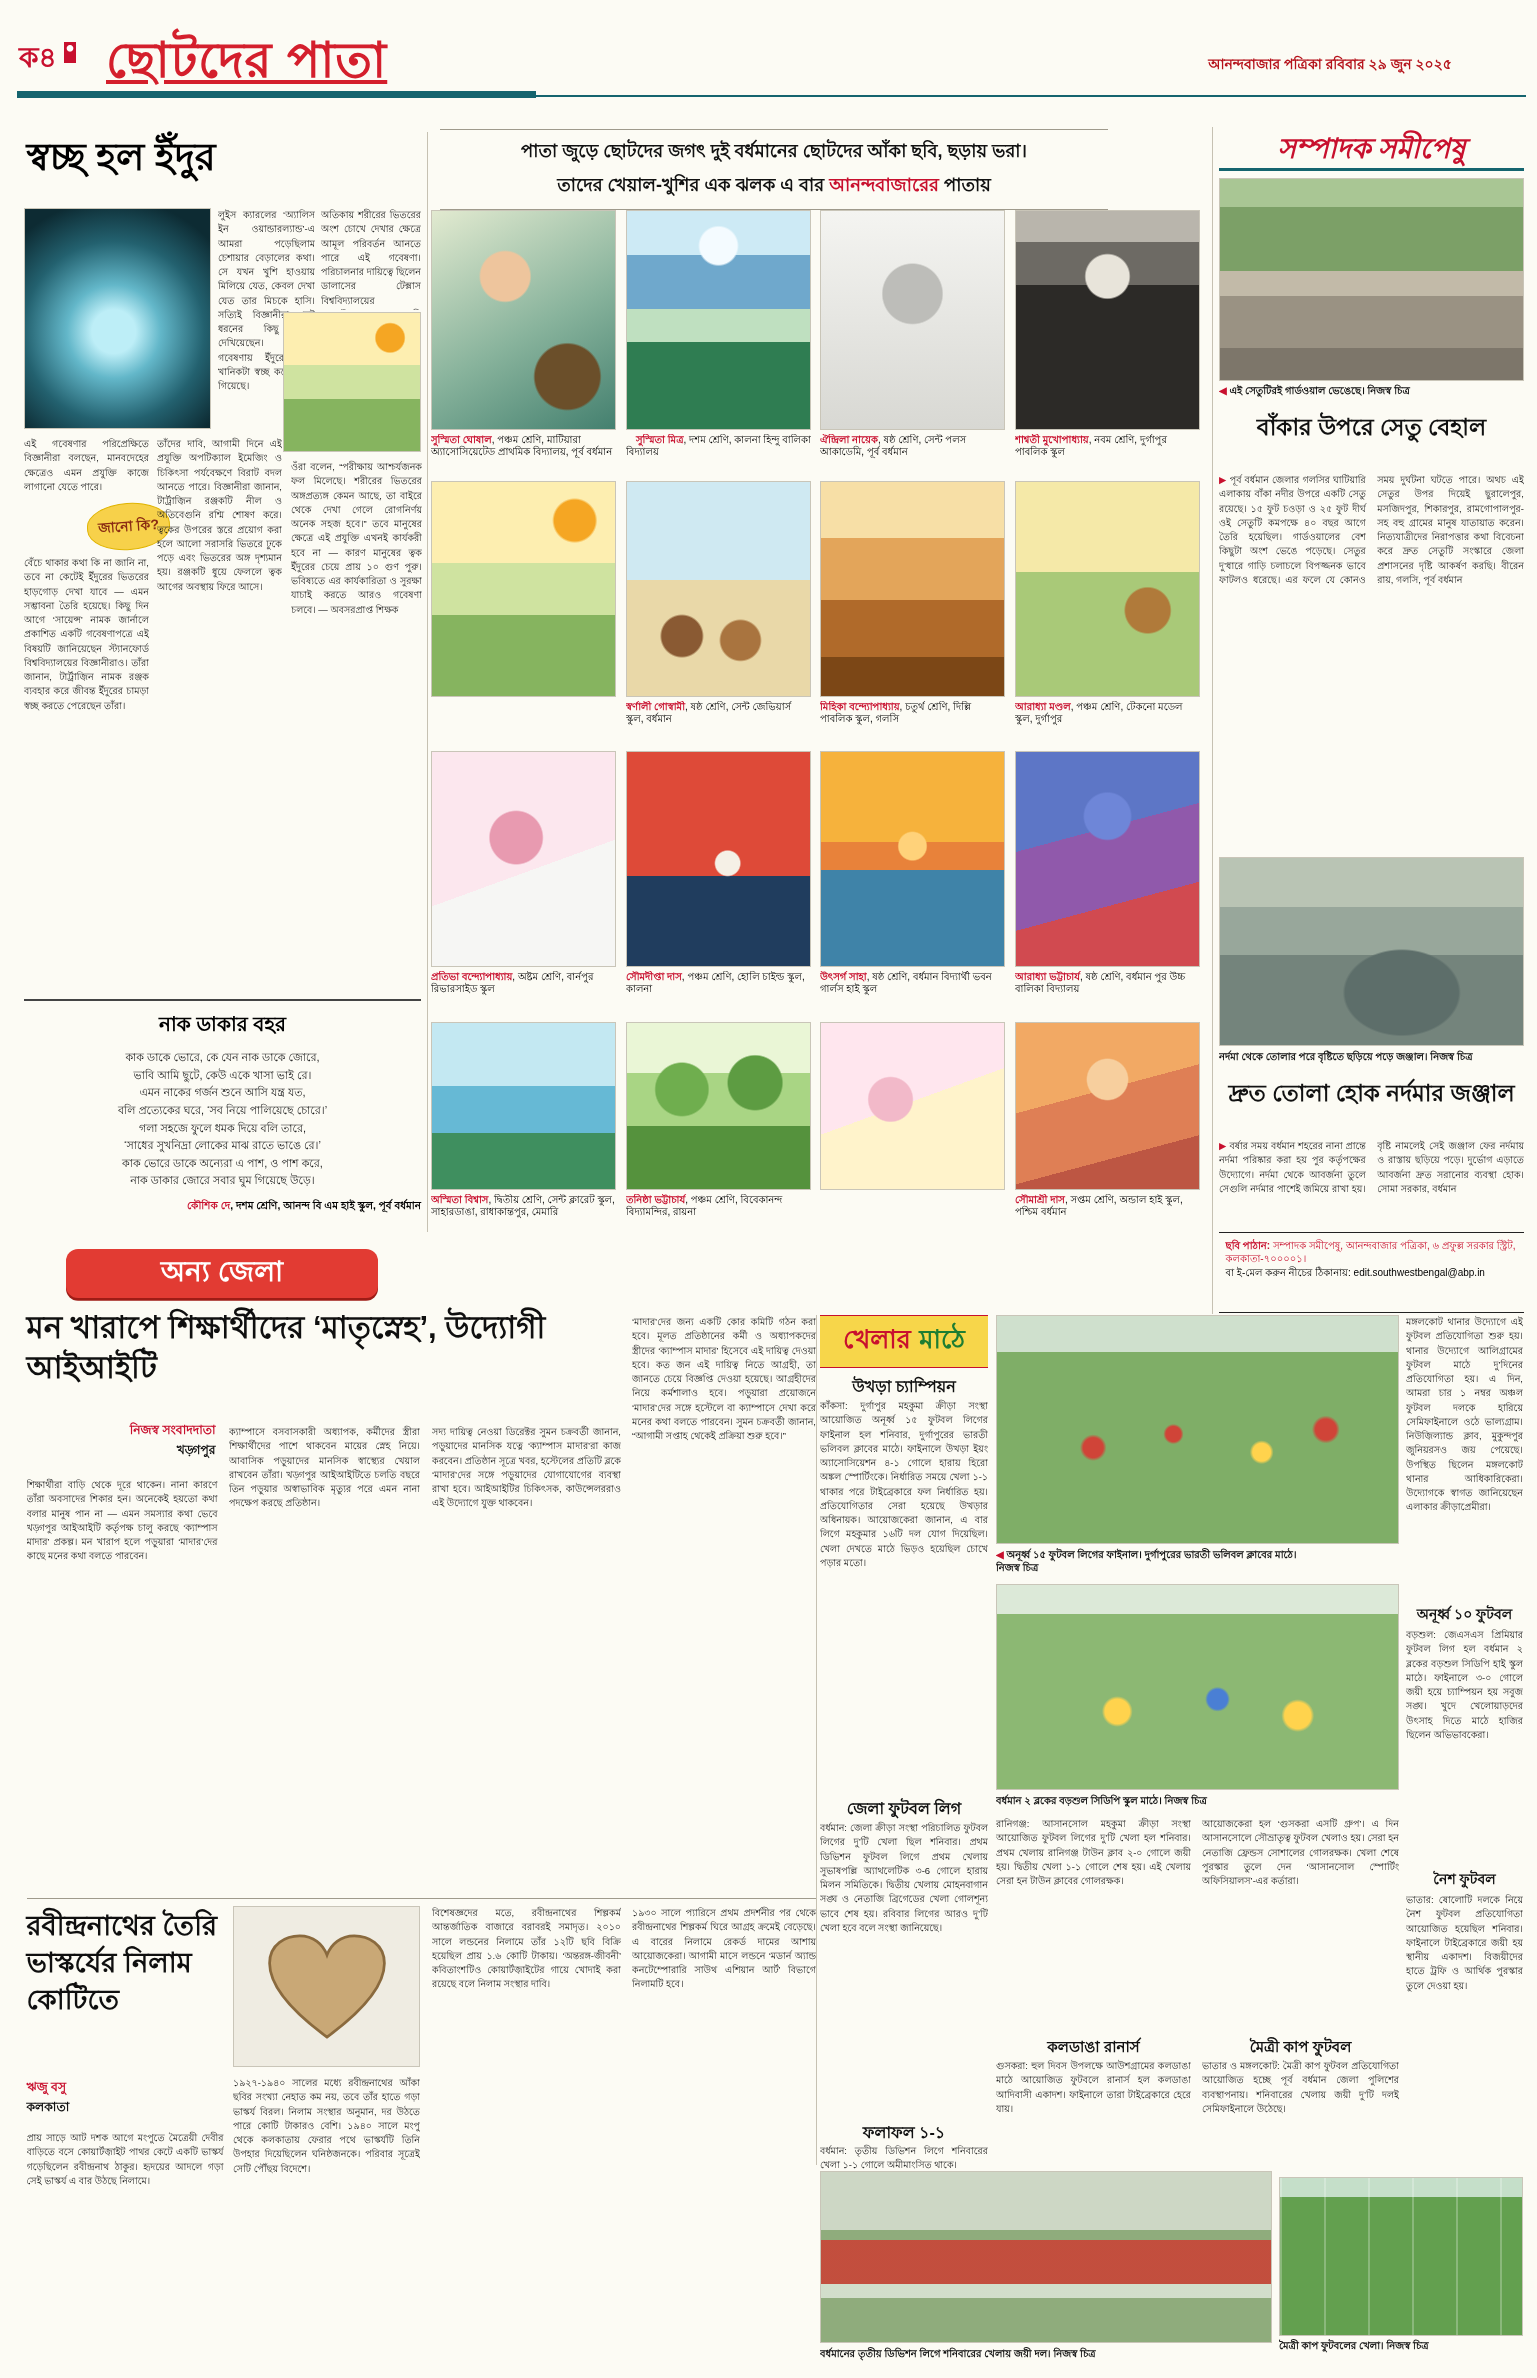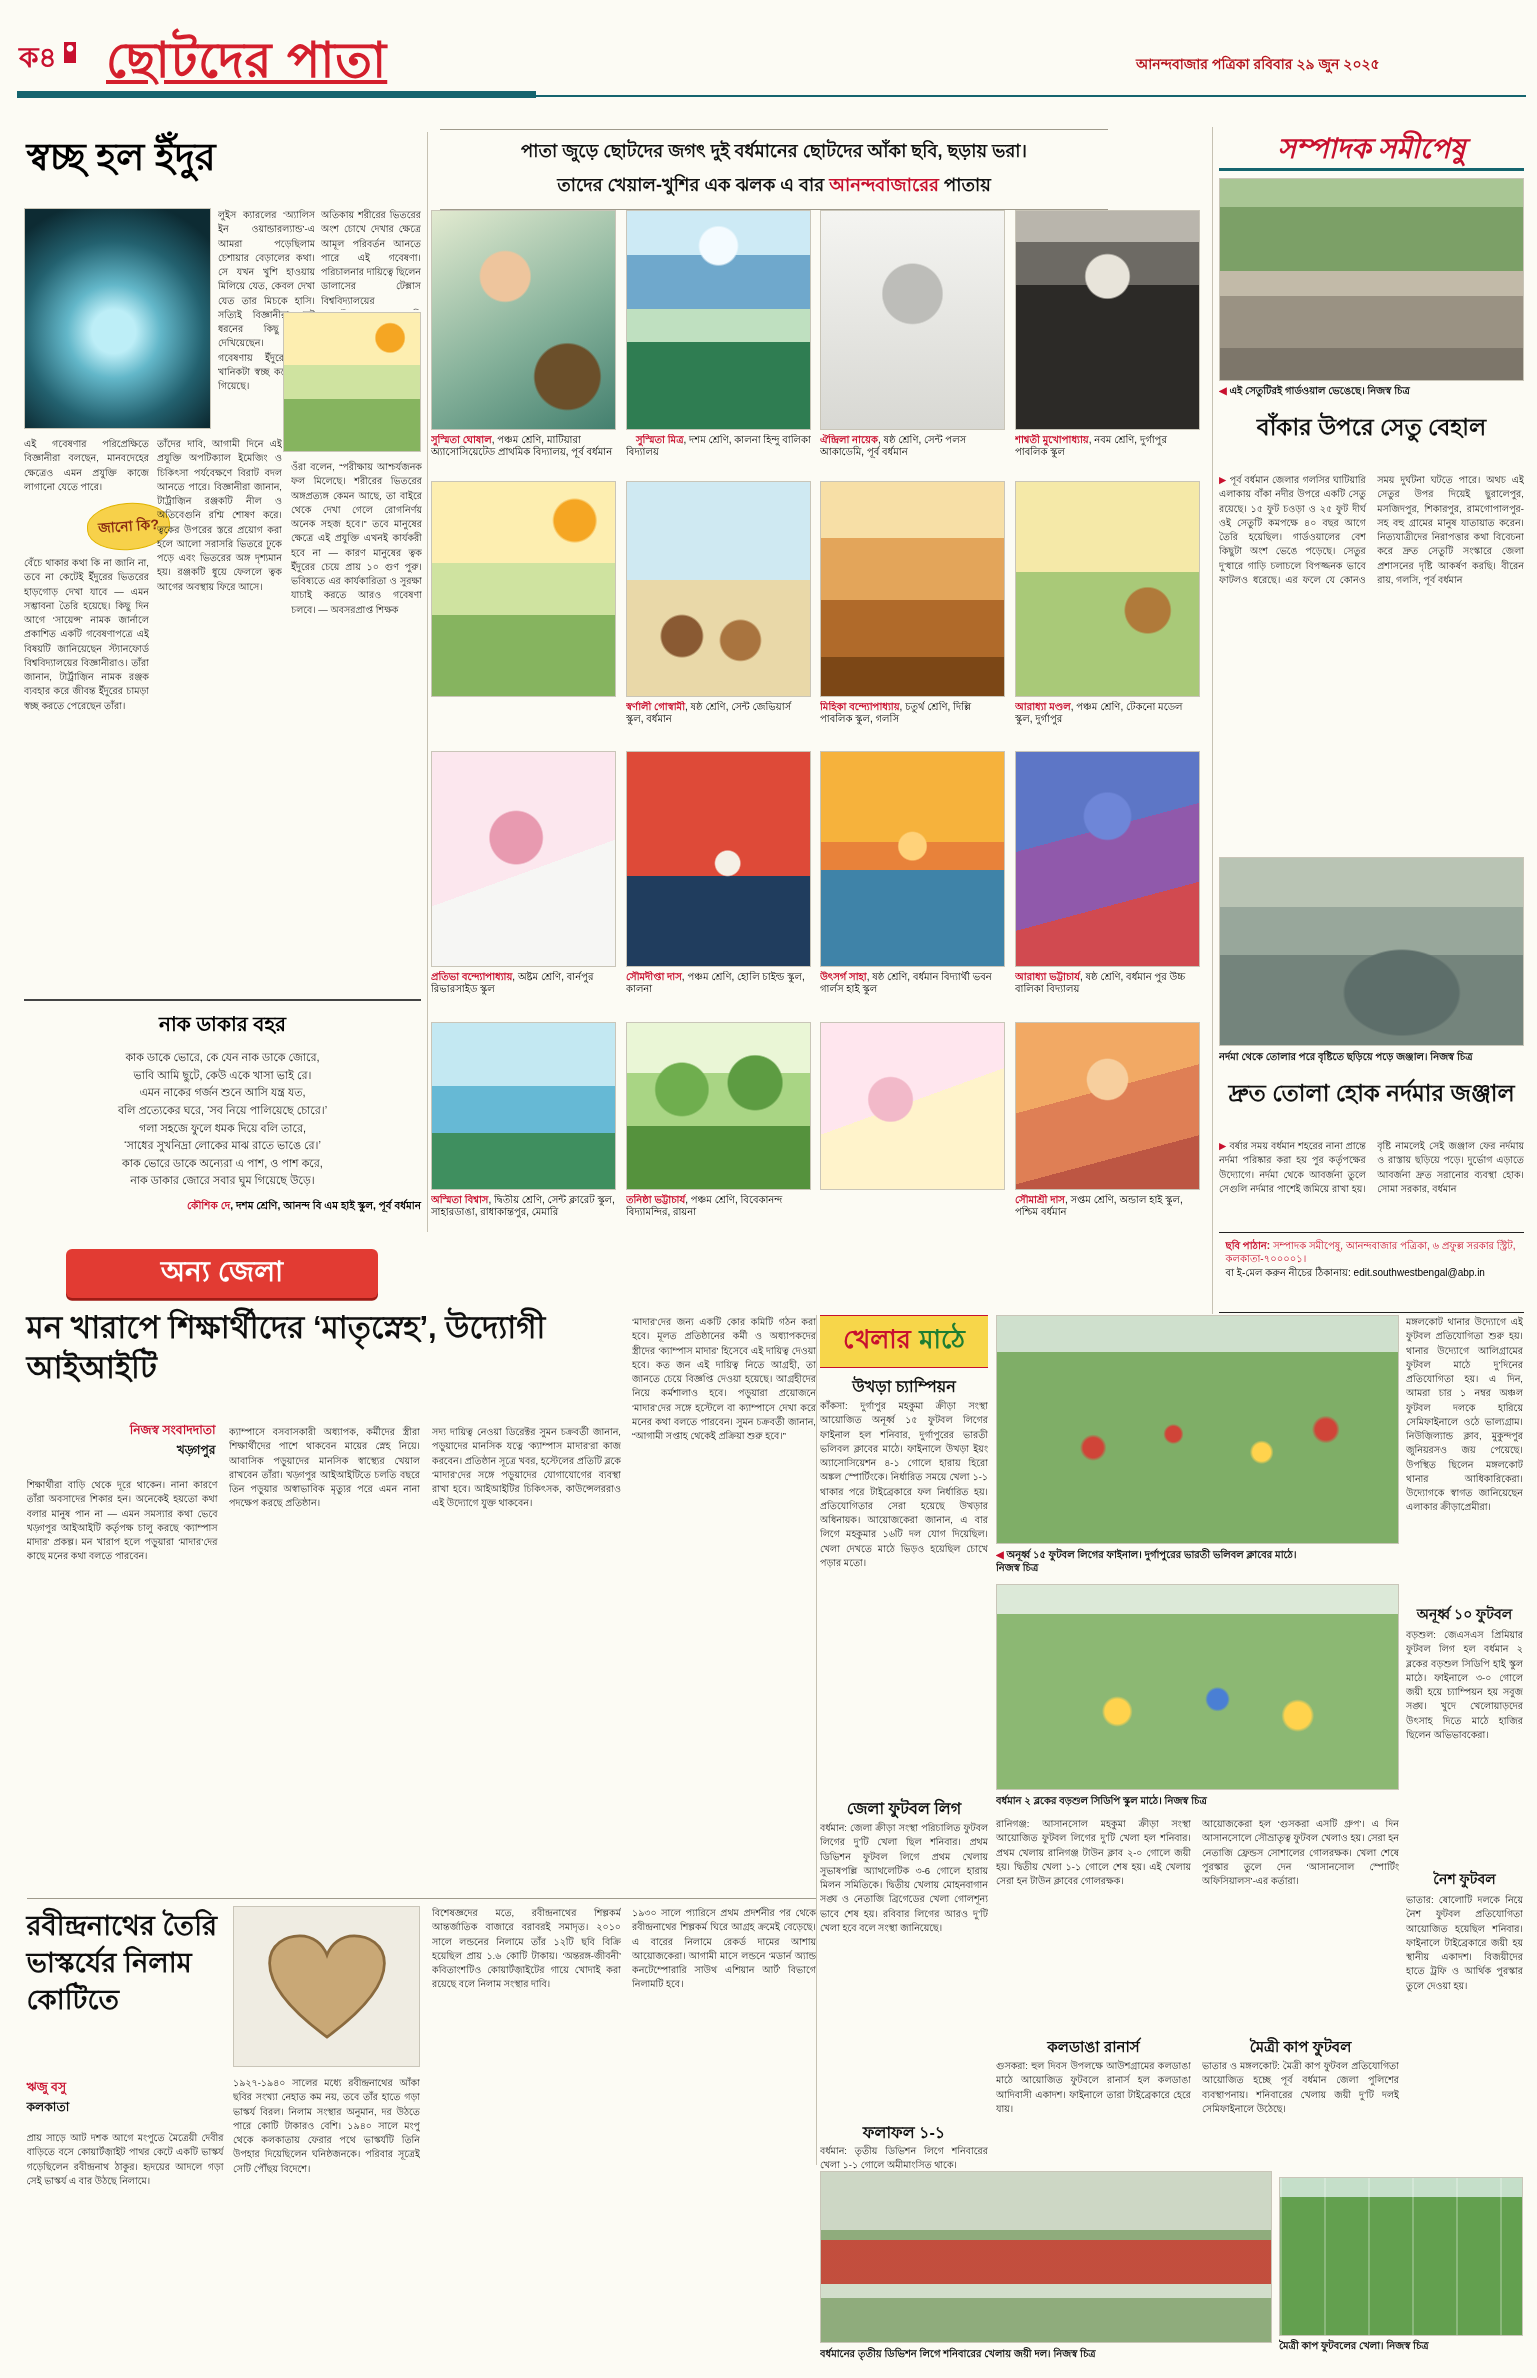--- a/index.html
+++ b/index.html
@@ -11,34 +11,34 @@
   .body-text{font-size:9.5px;line-height:1.5;text-align:justify;color:#1d1d1d;overflow:hidden;}
   .cols2{column-count:2;column-gap:11.4px;}
   .cap{font-size:10px;font-weight:bold;color:#111;line-height:1.3;overflow:hidden;}
   .g-cap{font-size:10px;line-height:1.25;margin-top:3.8px;overflow:hidden;}
   .art,.photo{width:100%;border:0.9px solid #c9c5b8;}
   .subhead{font-weight:bold;text-align:center;color:#111;}
   .page-no{font-size:28px;font-weight:bold;color:#c8102e;}
   .flag{width:12.3px;height:21px;background:radial-gradient(circle at 50% 30%,#fff 0 2.8px,#c8102e 3.8px);}
   .main-title{font-size:49px;font-weight:bold;color:#d41f2c;letter-spacing:0.9px;text-decoration:underline;}
   .teal-bar{background:#15646e;}
-  .masthead{font-size:14px;font-weight:bold;color:#b5121b;text-align:left;}
+  .masthead{font-size:14px;font-weight:bold;color:#b5121b;text-align:center;}
   .banner{text-align:center;border-top:0.9px solid #9f9a8c;border-bottom:0.9px solid #9f9a8c;padding:6.6px 3.8px;}
   .banner-l1{font-size:18px;font-weight:bold;color:#111;}
   .banner-l2{font-size:18px;font-weight:bold;color:#111;margin-top:3.8px;}
   .h-mouse{font-size:38px;font-weight:bold;color:#000;}
   .know{background:#f7d14a;border:1.9px solid #e0b400;border-radius:50%/46%;display:flex;align-items:center;justify-content:center;font-weight:bold;font-size:14px;color:#8a2b12;transform:rotate(-4deg);}
   .poem-box{border-top:2.8px double #444;padding-top:7.6px;}
   .poem-title{font-size:20px;font-weight:bold;text-align:center;margin-bottom:7.6px;}
   .poem-line{font-size:11px;line-height:1.6;text-align:center;color:#1d1d1d;}
   .poem-sig{font-size:10.4px;text-align:right;margin-top:7.6px;font-weight:bold;}
   .letters-head{font-family:"Liberation Serif",serif;font-style:italic;font-weight:bold;font-size:28px;color:#c8102e;text-align:center;}
   .h-letter{font-size:23px;font-weight:bold;text-align:center;line-height:1.25;color:#111;}
   .contact{border-top:1.9px solid #222;border-bottom:1.9px solid #222;padding:5.7px 6.6px;font-size:10px;line-height:1.35;}
-  .district-band{background:#e23b33;color:#fff;font-size:28px;font-weight:bold;display:flex;align-items:center;justify-content:center;border-radius:6px;box-shadow:0 2.8px 0 #9e1c16;}
+  .district-band{background:#e23b33;color:#fff;font-size:28px;font-weight:bold;display:flex;align-items:center;justify-content:center;border-radius:12px;box-shadow:0 2.8px 0 #9e1c16;}
   .h-district{font-size:31px;font-weight:bold;line-height:1.3;color:#0f0f0f;}
   .byline-name{font-size:12.3px;font-weight:bold;color:#c8102e;}
   .byline-place{font-size:12.3px;font-weight:bold;color:#111;}
   .h-tagore{font-size:27.4px;font-weight:bold;line-height:1.35;color:#0f0f0f;}
   .sports-band{background:#f7d64a;border-top:1.9px solid #c8102e;border-bottom:1.9px solid #c8102e;display:flex;align-items:center;justify-content:center;gap:8.5px;font-size:25.6px;font-weight:bold;}
   .rule{background:#9f9a8c;}
   .vrule{background:#c6c1b2;width:0.9px;}
   .img-heart{background:#efece2;border:0.9px solid #c9c5b8;display:flex;align-items:center;justify-content:center;}
   
   .art-owl{background:radial-gradient(circle at 40% 30%,#eec59d 0 13%,rgba(0,0,0,0) 14%),radial-gradient(circle at 74% 76%,#6b4f2a 0 15%,rgba(0,0,0,0) 16%),linear-gradient(150deg,#e2ead0,#88b39c 55%,#44806f);}

